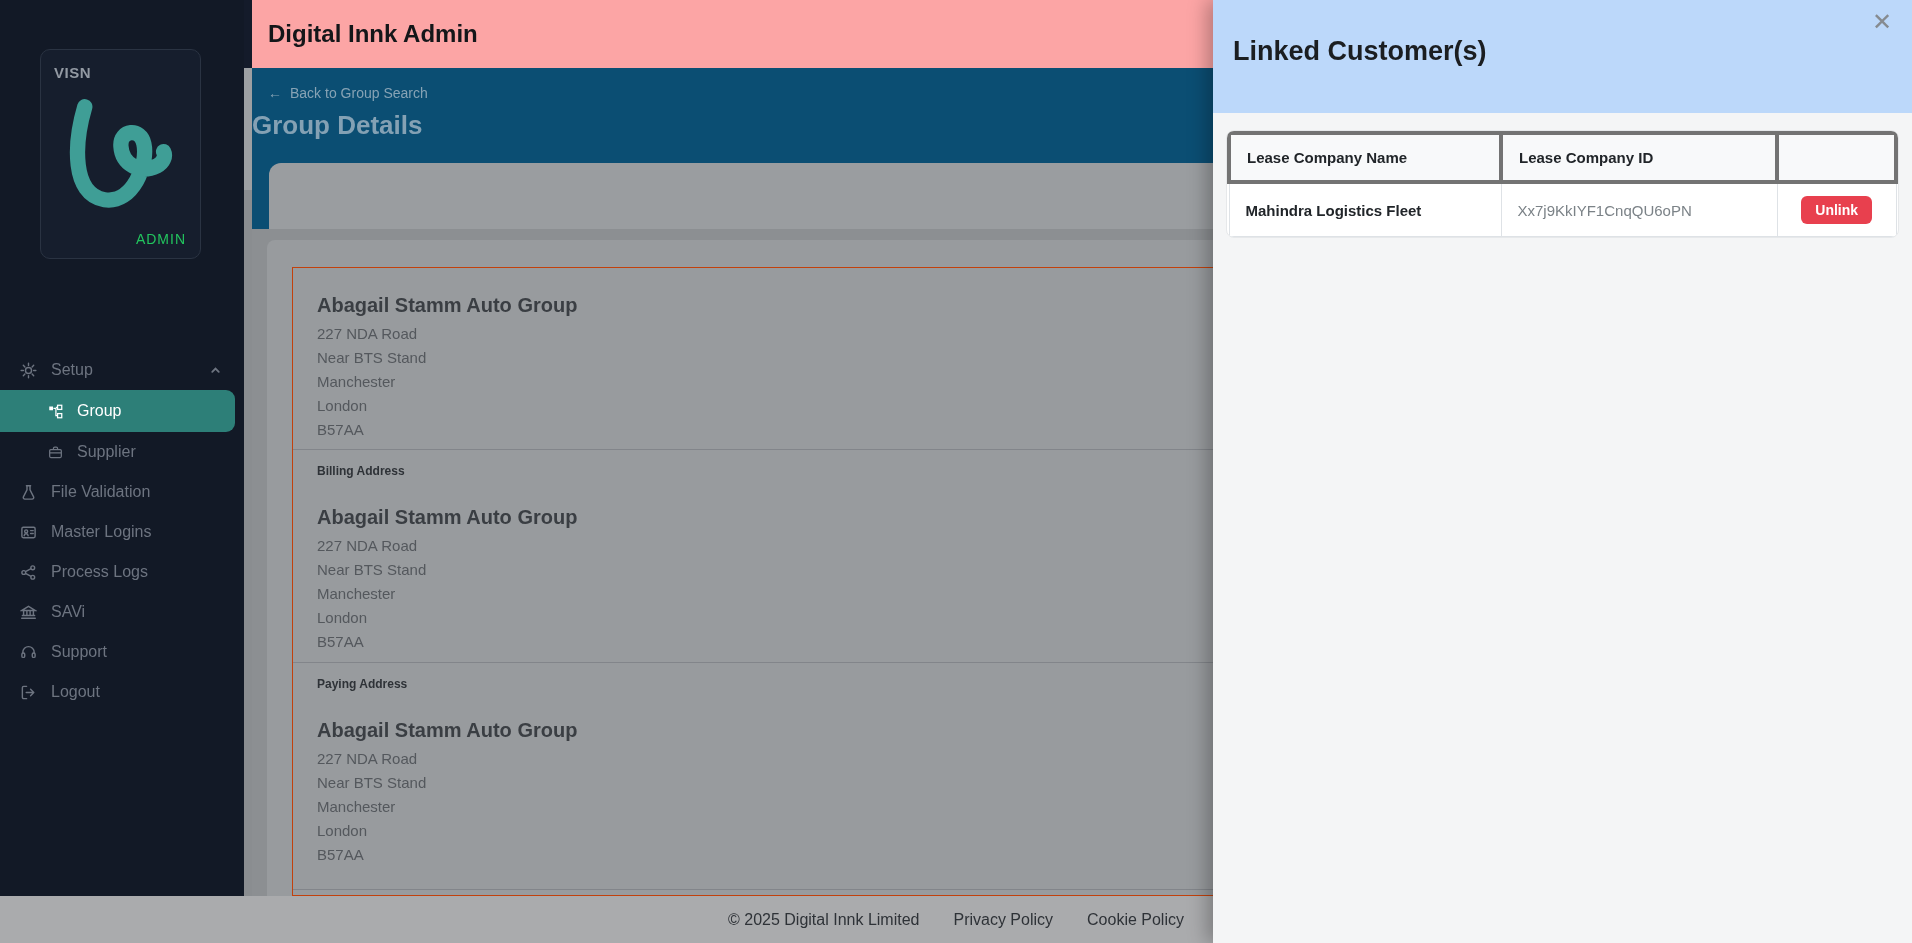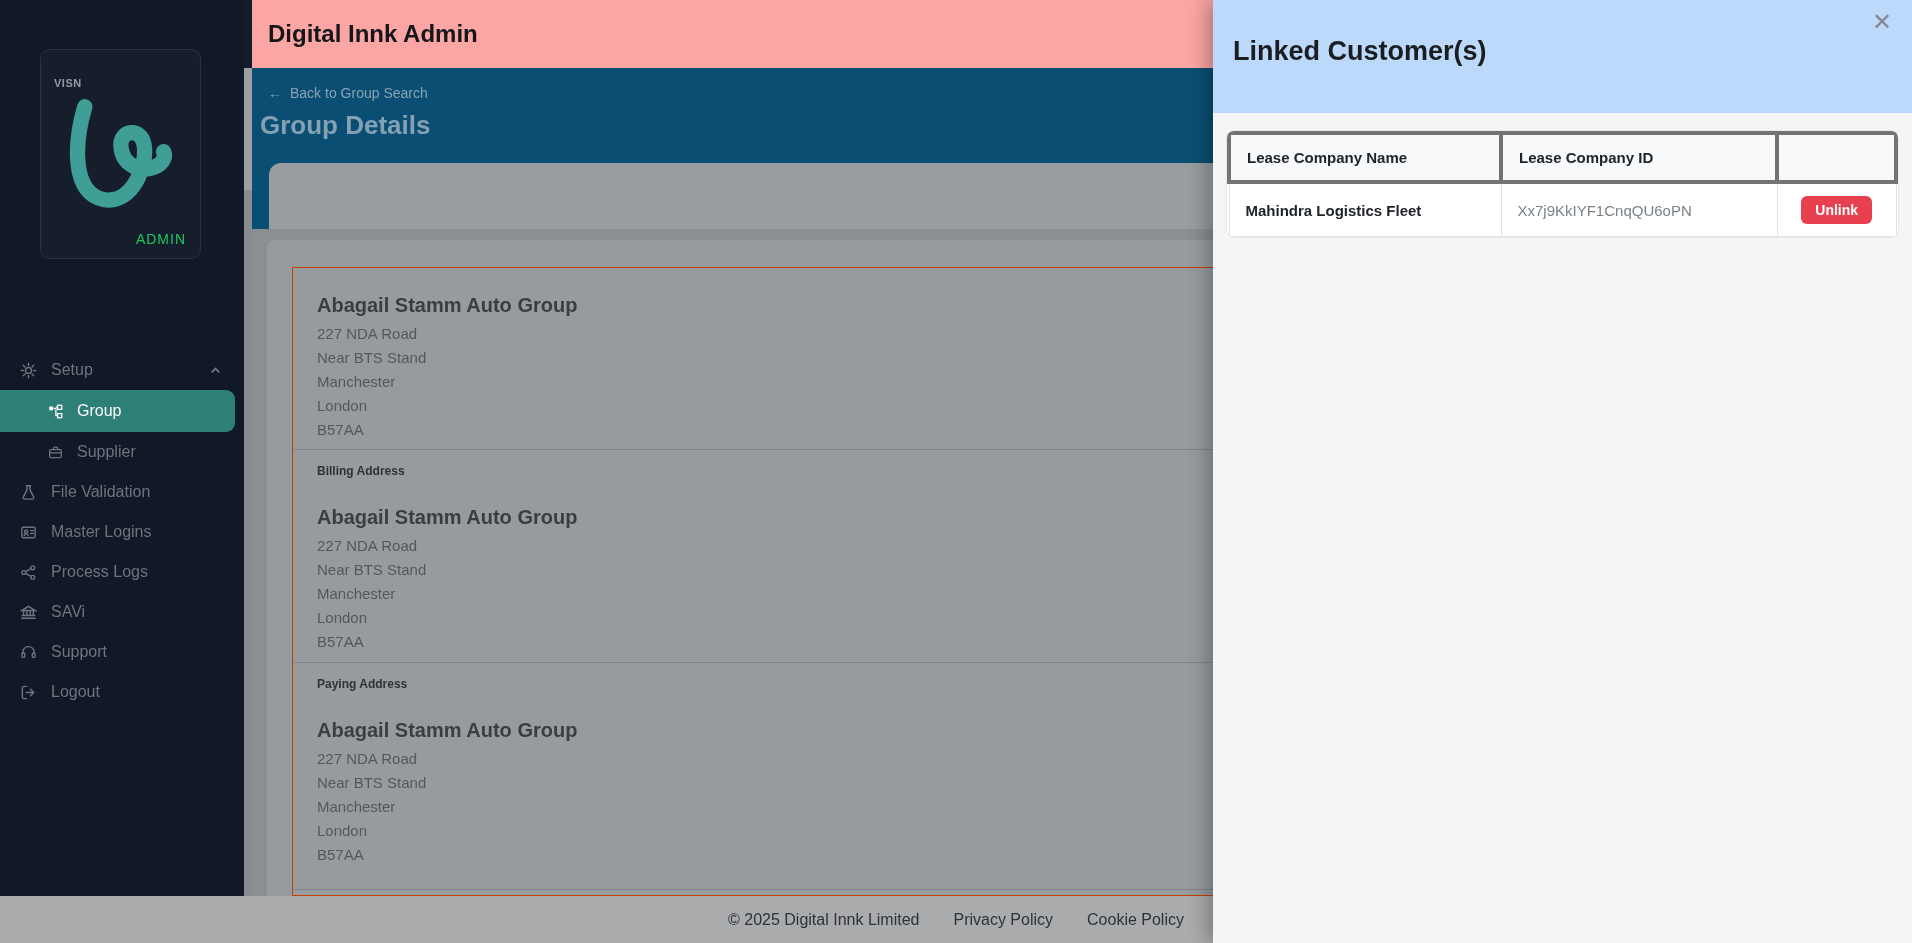--- a/index.html
+++ b/index.html
@@ -6,21 +6,21 @@
   html,body { width:1912px; height:943px; }
   body {
     position:relative; overflow:hidden;
     font-family:"Liberation Sans", sans-serif;
     background:#8c8f92;
   }
   
   .sidebar { position:absolute; left:0; top:0; width:244px; height:896px; background:#121926; }
   .logo-card { position:absolute; left:40px; top:49px; width:161px; height:210px;
                background:#161e2d; border:1px solid #2a3342; border-radius:10px; }
-  .logo-brand { position:absolute; left:13px; top:27px; font-size:11px; font-weight:bold;
+  .logo-brand { position:absolute; left:13px; top:14px; font-size:15px; font-weight:bold;
                 color:#939aa3; letter-spacing:.5px; }
   .logo-role  { position:absolute; right:14px; bottom:11px; font-size:14px; font-weight:normal;
                 color:#22c55e; letter-spacing:1px; }
   .logo-swoosh { position:absolute; left:26px; top:48px; }
   .nav { position:absolute; top:350px; left:0; width:244px; }
   .nav-item { position:relative; height:40px; display:flex; align-items:center;
               padding-left:20px; gap:14px; color:#6d7480; font-size:16px; cursor:pointer; }
   .nav-item.sub { padding-left:48px; }
   .nav-item.selected { height:42px; width:235px; background:#2d7f78; color:#ffffff;
                        border-radius:0 9px 9px 0; }
@@ -31,21 +31,21 @@
   .scroll-track { position:absolute; left:244px; top:68px; width:8px; height:828px; background:#8a8d90; }
   .scroll-thumb { position:absolute; left:244px; top:68px; width:8px; height:122px; background:#9da0a3; }
   
   .topbar { position:absolute; left:252px; top:0; width:1660px; height:68px; background:#fca5a5; }
   .topbar-title { position:absolute; left:16px; top:50%; transform:translateY(-50%);
                   font-size:24px; font-weight:bold; color:#141619; }
   
   .hero { position:absolute; left:252px; top:68px; width:1660px; height:161px; background:#0b4e73; }
   .back-link { position:absolute; left:16px; top:17px; display:flex; align-items:center; gap:8px;
                font-size:14px; color:#87a3b5; cursor:pointer; }
-  .hero-title { position:absolute; left:8px; top:42px; font-size:26px; color:#84a1b4; }
+  .hero-title { position:absolute; left:0; top:42px; font-size:26px; color:#84a1b4; }
   .toolbar-card { position:absolute; left:17px; top:95px; right:0; height:66px;
                   background:#9a9da0; border-radius:12px 12px 0 0; }
   
   .main-card { position:absolute; left:267px; top:240px; width:1645px; height:656px;
                background:#989b9e; border-radius:8px 0 0 0; }
   .inner-card { position:absolute; left:25px; top:27px; width:1600px; height:629px;
                 border:1px solid #c2410c; overflow:hidden; }
   .section { padding:0 24px; border-bottom:1px solid #82858a; }
   .section.s1 { height:182px; padding-top:24px; }
   .section.s2 { height:213px; padding-top:14px; }

